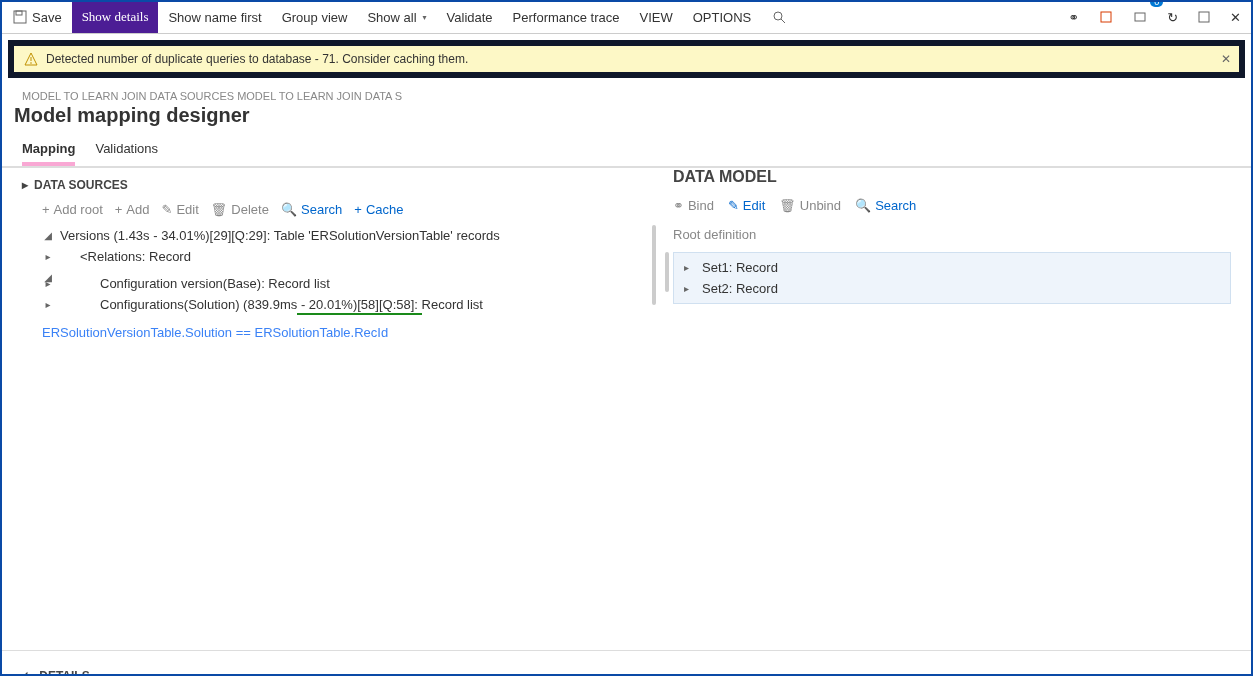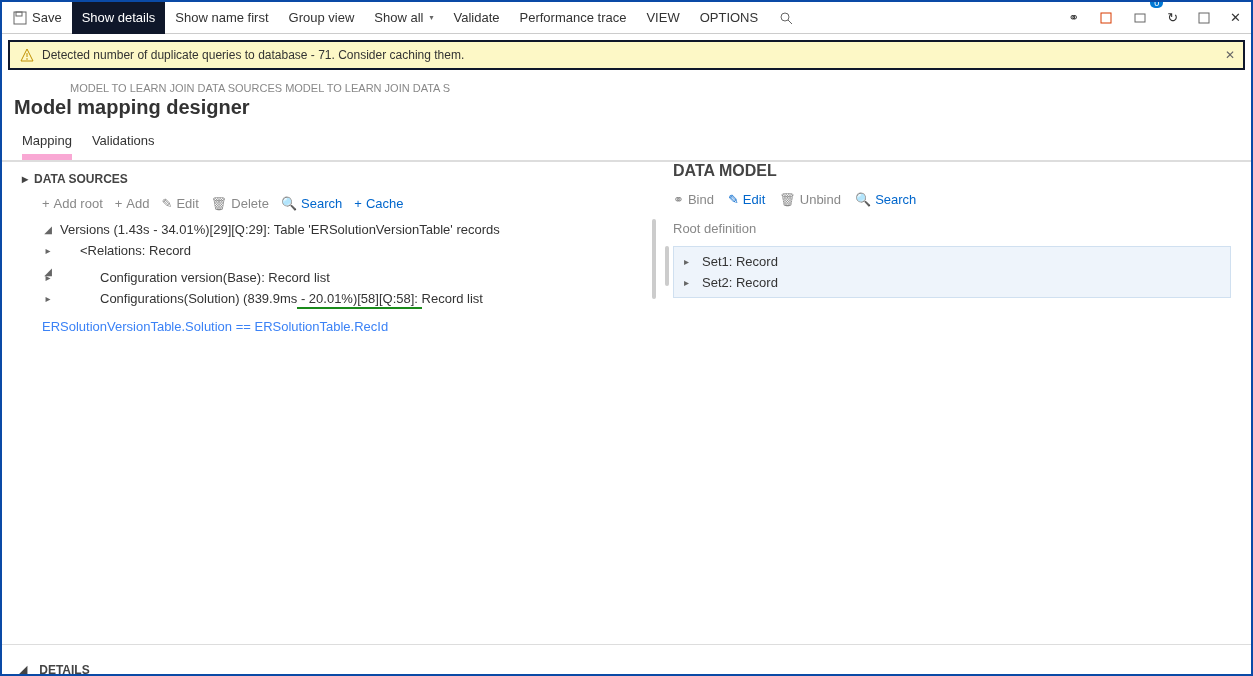--- a/index.html
+++ b/index.html
@@ -1,31 +1,31 @@
 <!DOCTYPE html>
 <html><head>
 <meta charset="utf-8">
 <style>
 * { box-sizing: border-box; margin: 0; padding: 0; font-family: "Segoe UI", Arial, sans-serif; }
 body { width: 1253px; height: 676px; background: #fff; overflow: hidden; border: 2px solid #0a4aa6; font-size: 13px; color: #333; }
-.toolbar { display: flex; align-items: center; height: 32px; border-bottom: 1px solid #ccc; background: #fff; }
+.toolbar { display: flex; align-items: flex-end; height: 32px; border-bottom: 1px solid #ccc; background: #fff; }
 .toolbar .btn { padding: 0 10px; height: 32px; display: flex; align-items: center; cursor: pointer; gap: 4px; }
-.toolbar .btn.active { background: #0f172a; color: #fff; }
+.toolbar .btn.active { background: #4c1d95; color: #fff; font-family: Liberation Serif, serif; }
 .toolbar .spacer { flex: 1; }
 .toolbar .icon { width: 16px; height: 16px; display: inline-flex; align-items: center; justify-content: center; }
 .badge { position: relative; }
 .badge::after { content: attr(data-badge); position: absolute; top: -4px; right: -6px; background: #0078d4; color: #fff; font-size: 9px; border-radius: 8px; padding: 0 4px; }
-.warning-bar { background: #fdf8c6; border: 2px solid #0f172a; margin: 6px 6px 0 6px; padding: 6px 10px; display: flex; align-items: center; gap: 8px; font-size: 12px; position: relative; }
+.warning-bar { background: #fdf8c6; border: 6px solid #0f172a; margin: 6px 6px 0 6px; padding: 6px 10px; display: flex; align-items: center; gap: 8px; font-size: 12px; position: relative; }
 .warning-bar .close { position: absolute; right: 8px; cursor: pointer; color: #666; }
 .crumb-wrap { border-bottom: 1px solid #ddd; margin-top: 6px; }
-.breadcrumb { padding: 6px 20px 0 20px; font-size: 11px; color: #888; text-transform: uppercase; margin-left: 48px; }
+.breadcrumb { padding: 6px 20px 0 20px; font-size: 11px; color: #888; text-transform: uppercase; }
 .title { padding: 2px 20px 8px 12px; font-size: 20px; font-weight: 600; }
 .tabs { padding: 0 20px; display: flex; gap: 20px; border-bottom: 1px solid #ddd; }
 .tab { padding: 6px 0; cursor: pointer; font-size: 13px; }
-.tab.active { border-bottom: 6px solid #f9a8d4; font-weight: 400; }
+.tab.active { border-bottom: 4px solid #f9a8d4; font-weight: 700; }
 .main { display: flex; height: calc(100% - 200px); }
 .left { width: 660px; padding: 0 10px 0 20px; overflow: hidden; }
 .right { flex: 1; padding: 0 20px 0 10px; border-left: 1px solid transparent; }
 .section-hdr { display: flex; align-items: center; gap: 6px; font-weight: 600; font-size: 12px; padding: 10px 0 6px 0; color: #444; }
 .cmds { display: flex; gap: 12px; padding: 4px 0 8px 20px; font-size: 13px; color: #0066cc; }
 .cmds .cmd { color: #888; cursor: pointer; display: flex; align-items: center; gap: 4px; }
 .cmds .cmd.blue { color: #0066cc; }
 .tree { padding-left: 20px; position: relative; }
 .tree-scroll { position: absolute; right: -4px; top: 0; width: 4px; height: 80px; background: #ccc; border-radius: 2px; }
 .node { padding: 3px 0 3px 18px; position: relative; font-size: 13px; }

